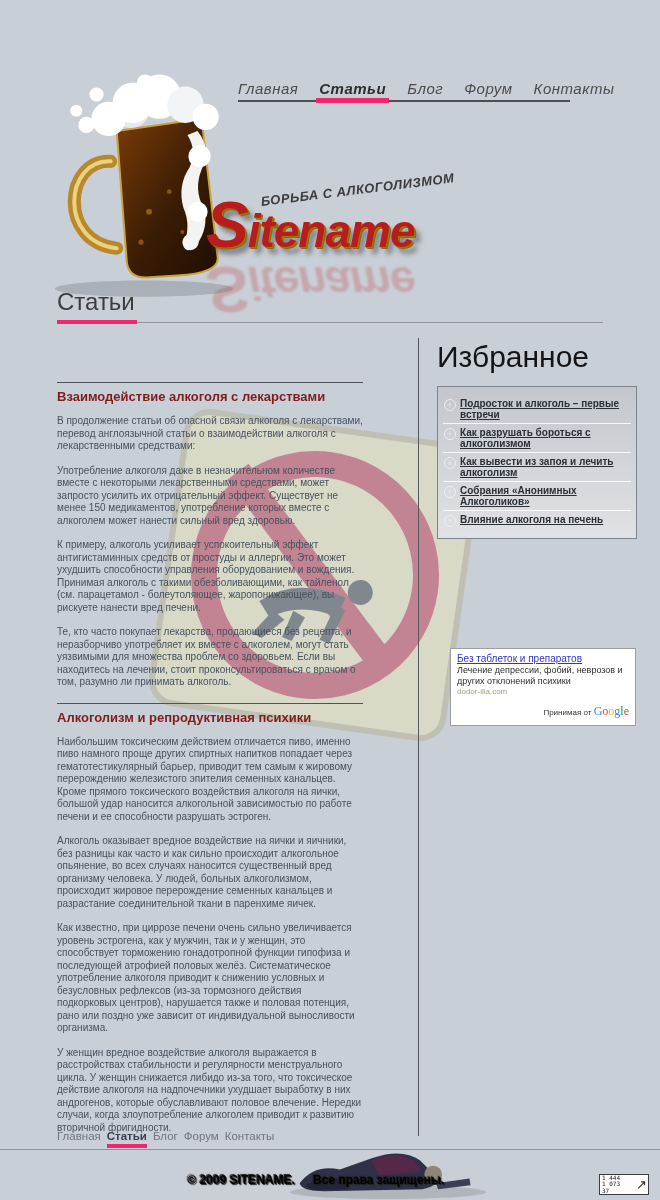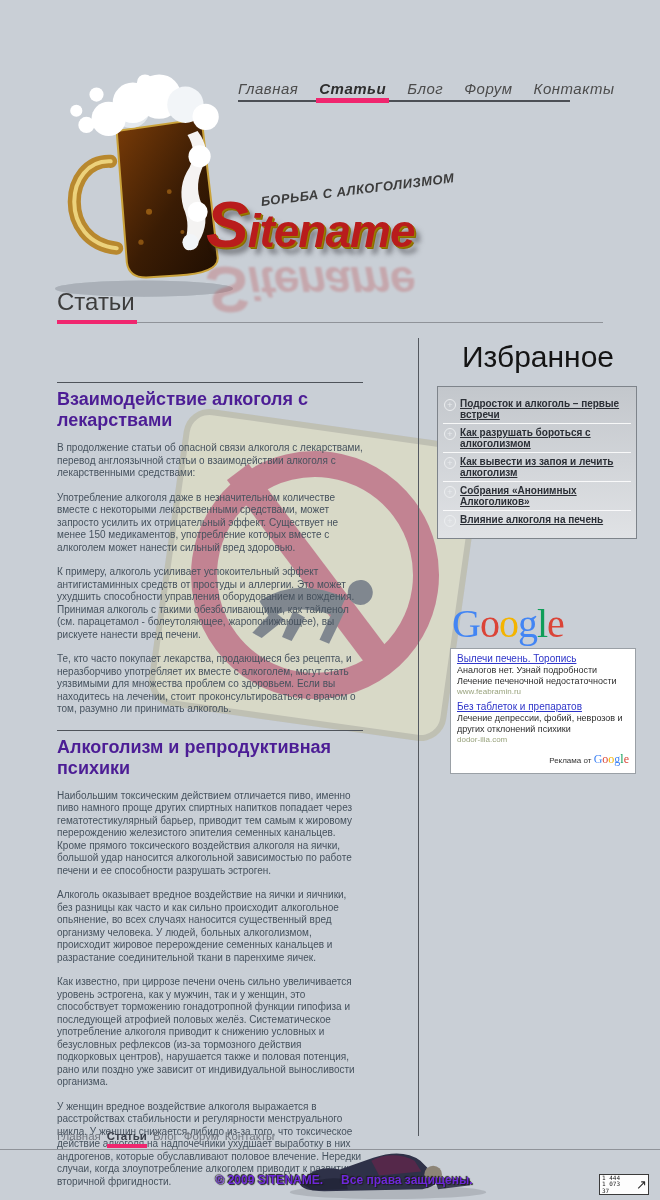--- a/index.html
+++ b/index.html
@@ -29,28 +29,28 @@
   .watermark{position:absolute;left:165px;top:425px;width:288px;height:288px;transform:rotate(8deg);border-radius:26px;
     background:#e7e3ba;border:6px solid rgba(125,118,95,.45);opacity:.5;z-index:1;}
   .watermark .ring{position:absolute;left:20px;top:20px;right:20px;bottom:20px;border-radius:50%;border:26px solid #bd3a50;}
   .watermark .bar{position:absolute;left:18px;top:124px;width:240px;height:27px;background:#bd3a50;transform:rotate(45deg);}
   .watermark svg{position:absolute;left:70px;top:120px;width:150px;height:100px;}
 
   
   main{position:absolute;left:57px;top:382px;width:306px;z-index:2;}
   article{margin:0;}
   .article-rule{border:none;border-top:1px solid #4e535a;margin:0 0 6px 0;}
-  article h3{font-size:18px;color:#4c1d95;margin:6px 0 11px 0;}
+  article h3{font-size:13px;color:#7f1d1d;margin:6px 0 11px 0;}
   article p{font-size:10px;line-height:12.5px;color:#46525e;margin:0 0 12px 0;}
   article.second{margin-top:14px;}
 
   .divider-v{position:absolute;left:418px;top:338px;width:1px;height:798px;background:#545960;z-index:2;}
 
   
-  .sb-title{position:absolute;left:437px;top:340px;width:202px;text-align:center;font-size:30px;color:#141414;z-index:2;}
+  .sb-title{position:absolute;left:437px;top:340px;width:202px;text-align:left;font-size:30px;color:#141414;z-index:2;}
   .fav-box{position:absolute;left:437px;top:386px;width:200px;box-sizing:border-box;border:1px solid #7e848b;
     background:linear-gradient(180deg,#c3c7cc,#e0e2e5);padding:8px 5px 10px 5px;z-index:2;}
   .fav-item{position:relative;display:block;padding:3px 2px 3px 17px;border-bottom:1px solid rgba(255,255,255,.85);
     font-size:10px;font-weight:bold;color:#2b2f36;text-decoration:underline;cursor:pointer;}
   .bullet-icon{position:absolute;left:1px;top:4px;width:10px;height:10px;border:1px solid #eceef0;border-radius:50%;
     color:#e9ebee;font-size:9px;line-height:10px;text-align:center;font-weight:normal;}
 
   .google-logo{position:absolute;left:452px;top:600px;font-family:"Liberation Serif",serif;font-size:40px;letter-spacing:-1px;z-index:2;cursor:pointer;}
   .g0,.g3{color:#4285f4;} .g1,.g5{color:#db4437;} .g2{color:#f4b400;} .g4{color:#0f9d58;}
 
@@ -64,21 +64,21 @@
   .ads-footer .mini-g{font-family:"Liberation Serif",serif;font-size:12px;}
 
   
   .foot-nav{position:absolute;left:57px;top:1130px;display:flex;gap:6px;z-index:3;}
   .foot-item{position:relative;font-size:11.5px;color:#70757e;text-decoration:none;cursor:pointer;}
   .foot-item.active{color:#3b404a;font-weight:bold;}
   .foot-item.active::after{content:"";position:absolute;left:0;right:0;top:14px;height:4px;background:#f0266f;}
   .foot-line{position:absolute;left:0;top:1149px;width:660px;height:1px;background:#8f9399;z-index:1;}
   .person-art{position:absolute;left:283px;top:1146px;width:210px;height:54px;z-index:2;}
   .copyright-row{position:absolute;left:0;top:1173px;width:632px;text-align:center;z-index:4;
-    font-size:12px;font-weight:bold;color:#6d28d9;text-shadow:1px 1px 1px #1d1d1d,-1px -1px 1px #1d1d1d;padding-left:28px;}
+    font-size:12px;font-weight:bold;color:#000000;text-shadow:1px 1px 1px #1d1d1d,-1px -1px 1px #1d1d1d;}
   .copyright-row .gap{display:inline-block;width:18px;}
   .counter{position:absolute;left:599px;top:1174px;width:50px;height:21px;box-sizing:border-box;background:#fdfdfd;
     border:1px solid #3a3a3a;z-index:5;cursor:pointer;display:flex;align-items:center;}
   .counter-nums{flex:1;padding-left:2px;font-family:"DejaVu Sans Mono",monospace;font-size:6px;line-height:6.5px;color:#222;}
   .counter-arrow{font-size:13px;color:#2a2a2a;padding-right:1px;line-height:13px;}
 </style>
 </head>
 <body>
 
 <div class="page">
@@ -172,35 +172,29 @@
 
   <h2 class="sb-title" style="margin:0;font-weight:normal;">Избранное</h2>
   <div class="fav-box">
     <a class="fav-item"><span class="bullet-icon">+</span><span>Подросток и алкоголь – первые встречи</span></a>
     <a class="fav-item"><span class="bullet-icon">+</span><span>Как разрушать бороться с алкоголизмом</span></a>
     <a class="fav-item"><span class="bullet-icon">+</span><span>Как вывести из запоя и лечить алкоголизм</span></a>
     <a class="fav-item"><span class="bullet-icon">+</span><span>Собрания «Анонимных Алкоголиков»</span></a>
     <a class="fav-item" style="border-bottom:none;"><span class="bullet-icon">+</span><span>Влияние алкоголя на печень</span></a>
   </div>
 
-  <div class="google-logo"><span class="g0">G</span><span class="g1">o</span><span class="g2">o</span><span class="g3">g</span><span class="g4">l</span><span class="g5">e</span></div>
 
   <div class="ads-box">
-    <div class="ad">
-      <a class="ad-title">Вылечи печень. Торопись</a>
-      <div class="ad-text">Аналогов нет. Узнай подробности Лечение печеночной недостаточности</div>
-      <div class="ad-url">www.feabramin.ru</div>
-    </div>
     <div class="ad">
       <a class="ad-title">Без таблеток и препаратов</a>
       <div class="ad-text">Лечение депрессии, фобий, неврозов и других отклонений психики</div>
       <div class="ad-url">dodor-ilia.com</div>
     </div>
     <div class="ads-footer">
-      <span>Реклама от</span>
+      <span>Принимая от</span>
       <span class="mini-g"><span class="g0">G</span><span class="g1">o</span><span class="g2">o</span><span class="g3">g</span><span class="g4">l</span><span class="g5">e</span></span>
     </div>
   </div>
 
   <nav class="foot-nav">
     <a class="foot-item">Главная</a>
     <a class="foot-item active">Статьи</a>
     <a class="foot-item">Блог</a>
     <a class="foot-item">Форум</a>
     <a class="foot-item">Контакты</a>

